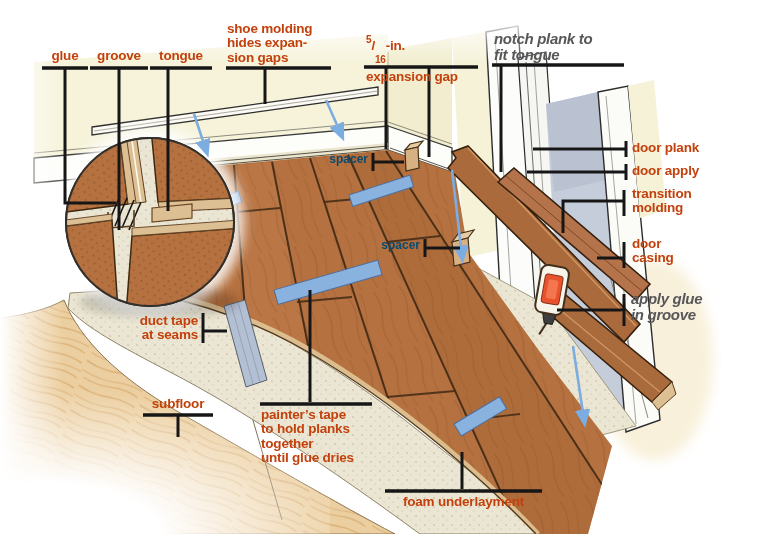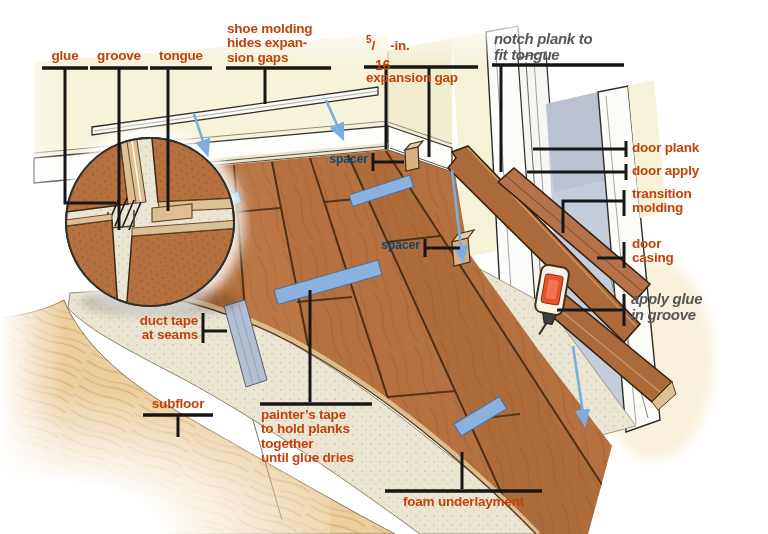--- a/index.html
+++ b/index.html
@@ -6,21 +6,21 @@
   .canvas{position:relative;width:768px;height:534px;background:#fff;overflow:hidden;
           font-family:"Liberation Sans","DejaVu Sans",sans-serif;}
   .canvas svg{position:absolute;left:0;top:0;}
   .lbl{position:absolute;color:#c2410c;font-weight:bold;font-size:13.5px;line-height:1.07;
        letter-spacing:-0.2px;white-space:pre-line;}
   .lbl.center{text-align:center;}
   .lbl.right{text-align:right;}
   .lbl.italic{font-style:italic;color:#57575a;font-size:15px;line-height:1.05;letter-spacing:-0.3px;}
   .lbl.white{color:#0c4a6e;font-size:12px;letter-spacing:0;}
   .frac sup{font-size:10px;position:relative;top:-1px;}
-  .frac sub{font-size:14px;position:relative;top:17px;}
+  .frac sub{font-size:10px;position:relative;top:10px;}
 </style>
 </head>
 <body>
 
 <div class="canvas">
 
 <svg width="768" height="534" viewBox="0 0 768 534">
   <defs>
     <pattern id="speck" width="9" height="9" patternUnits="userSpaceOnUse">
       <rect width="9" height="9" fill="#ebe6d3"></rect>

